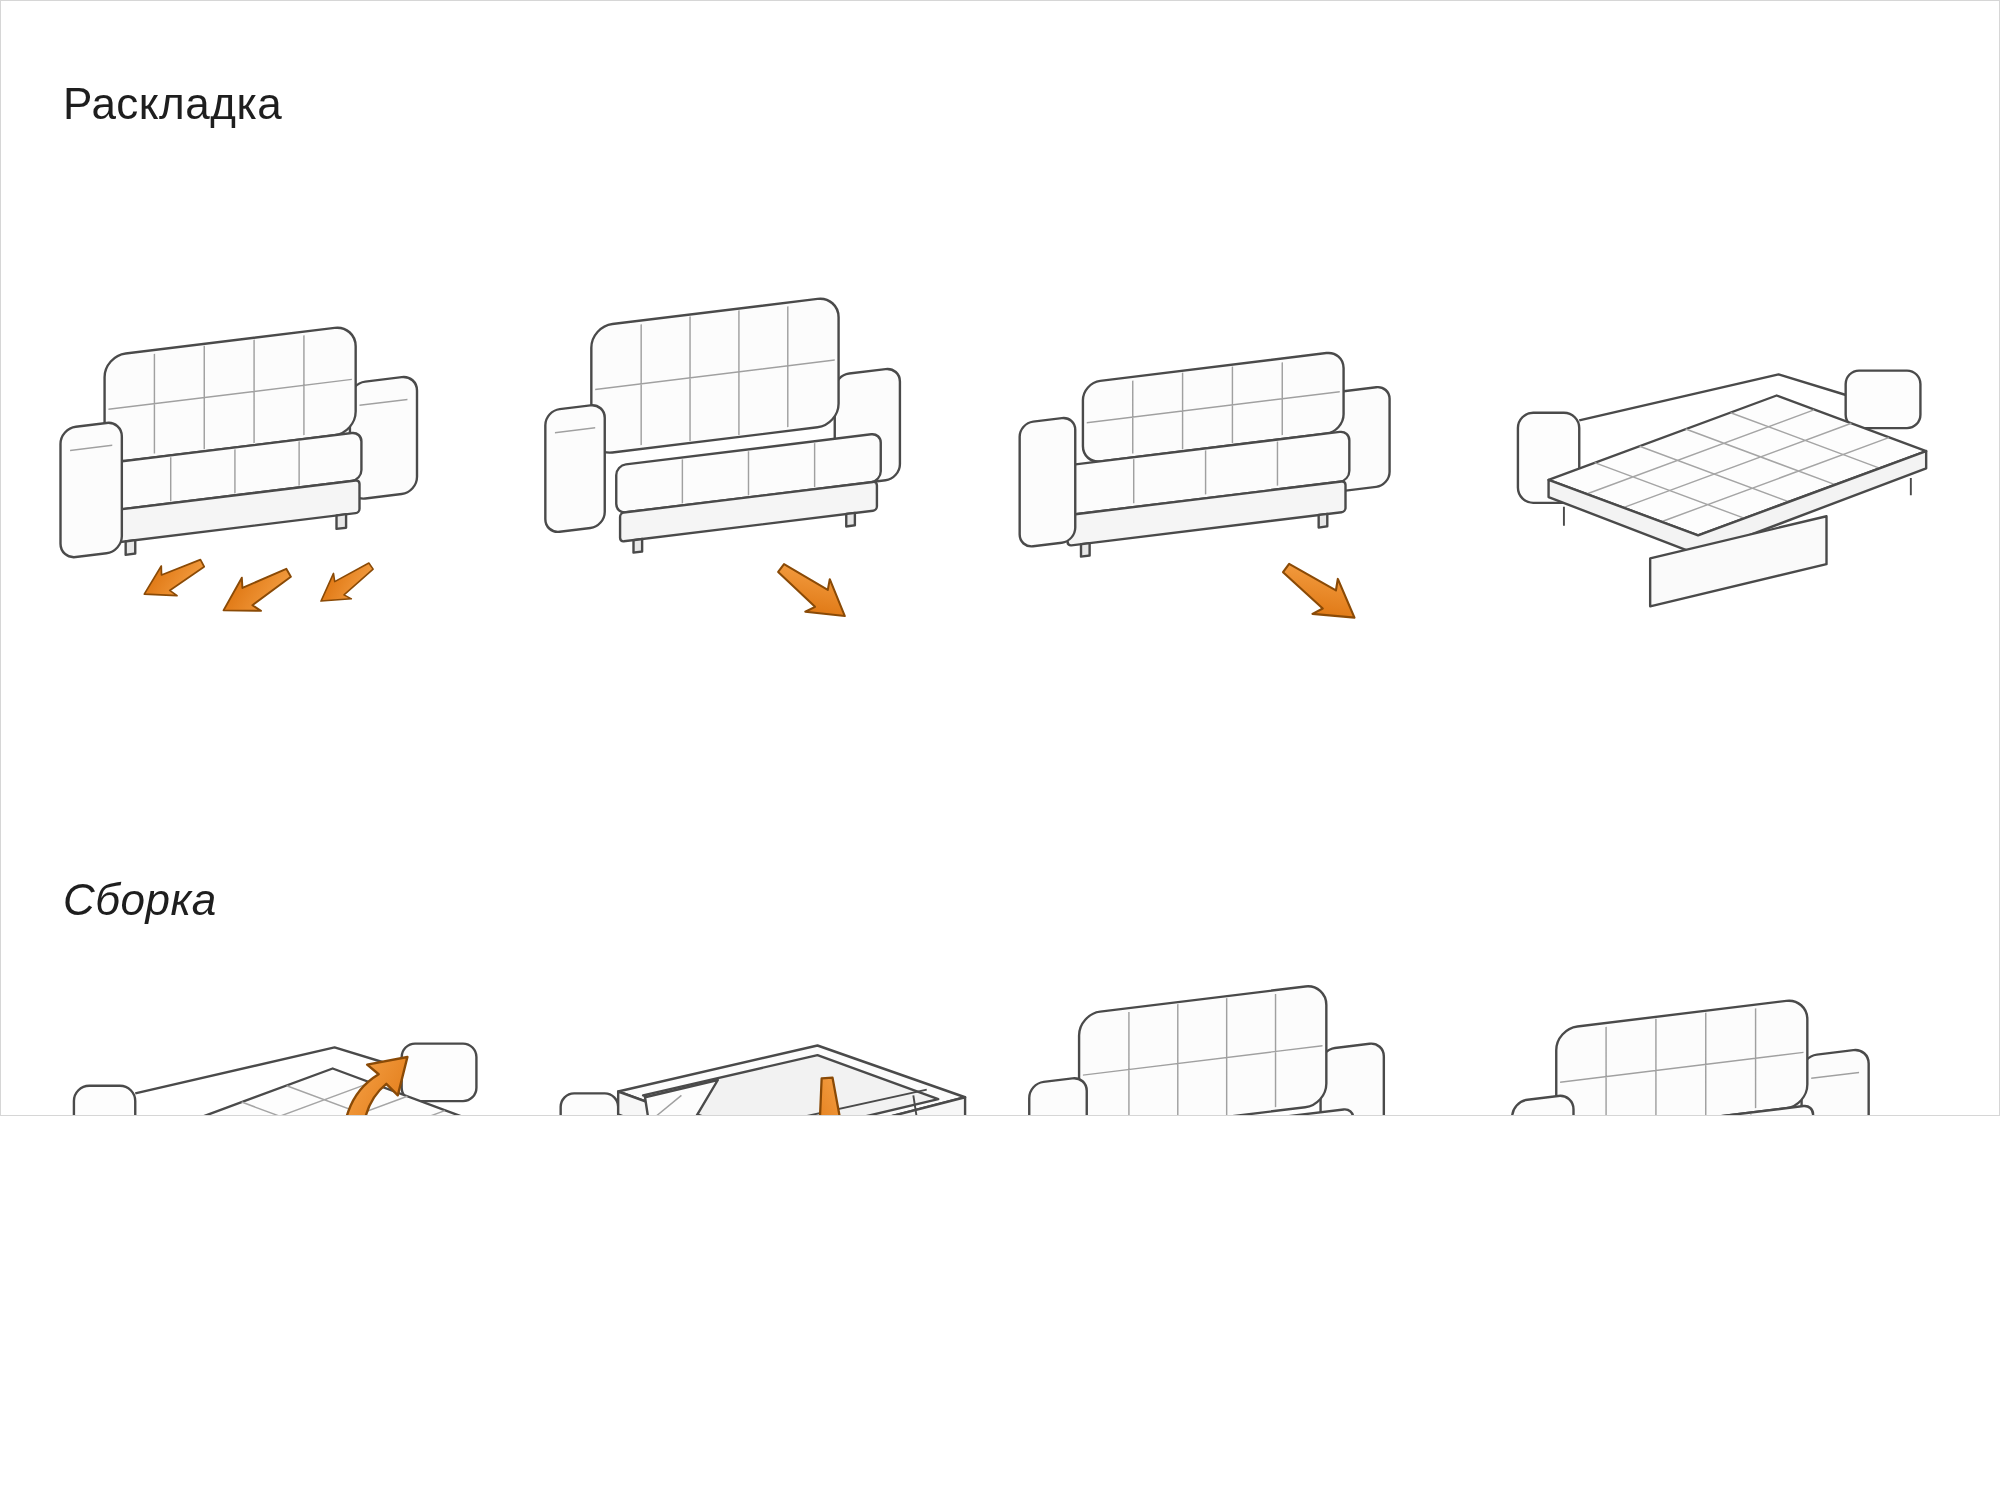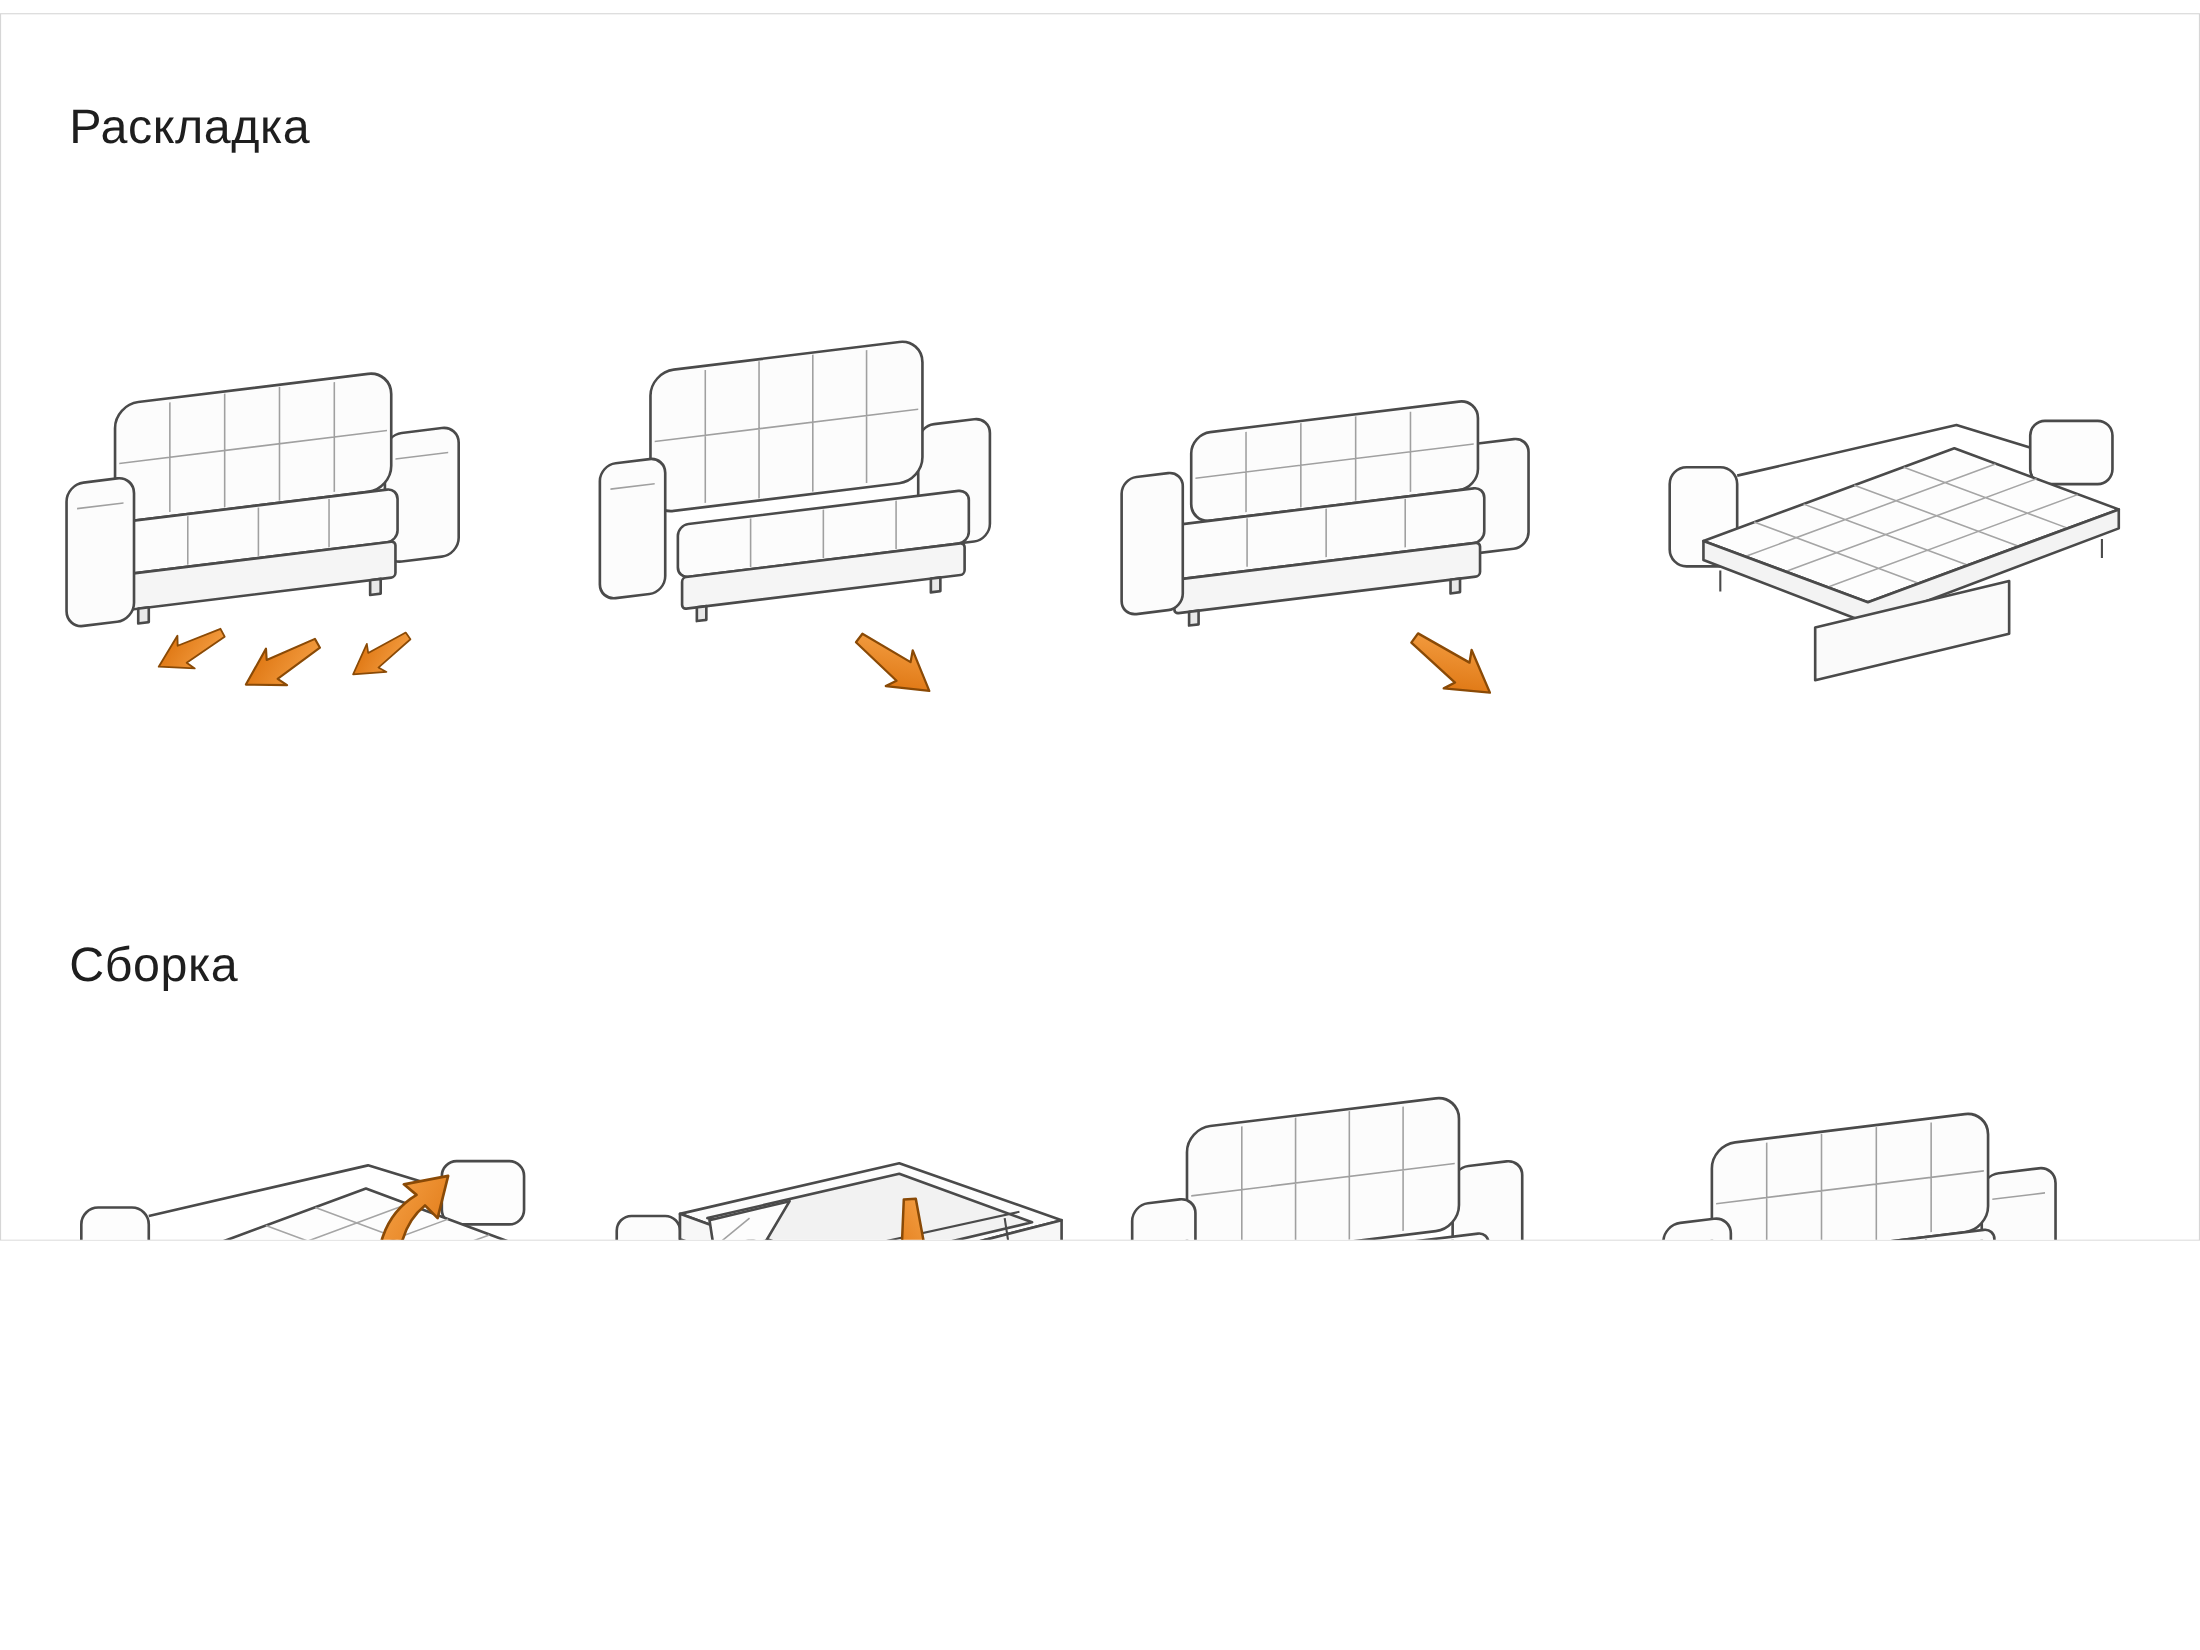--- a/index.html
+++ b/index.html
@@ -1,24 +1,23 @@
 <!DOCTYPE html>
 <html><head>
 <meta charset="utf-8">
 <style>
   html,body{margin:0;padding:0;background:#ffffff;}
   .canvas{
     position:relative;width:2000px;height:1116px;background:#ffffff;
     border:1px solid #d6d6d6;box-sizing:border-box;overflow:hidden;
     font-family:"Liberation Sans", sans-serif;
-    margin-top:12px;
   }
   .title{position:absolute;left:62px;margin:0;font-size:44px;font-weight:400;color:#1e1e1e;letter-spacing:.5px;}
   .t1{top:78px;}
-  .t2{top:840px;}
+  .t2{top:874px;font-style:italic;}
   .row{position:absolute;left:0;width:2000px;display:flex;justify-content:space-between;
        padding:0 48px;box-sizing:border-box;}
   .row1{top:262px;}
   .row2{top:935px;}
   .step{width:460px;height:380px;margin:0;}
   .step svg{width:100%;height:100%;display:block;}
 </style>
 </head>
 <body>
 

